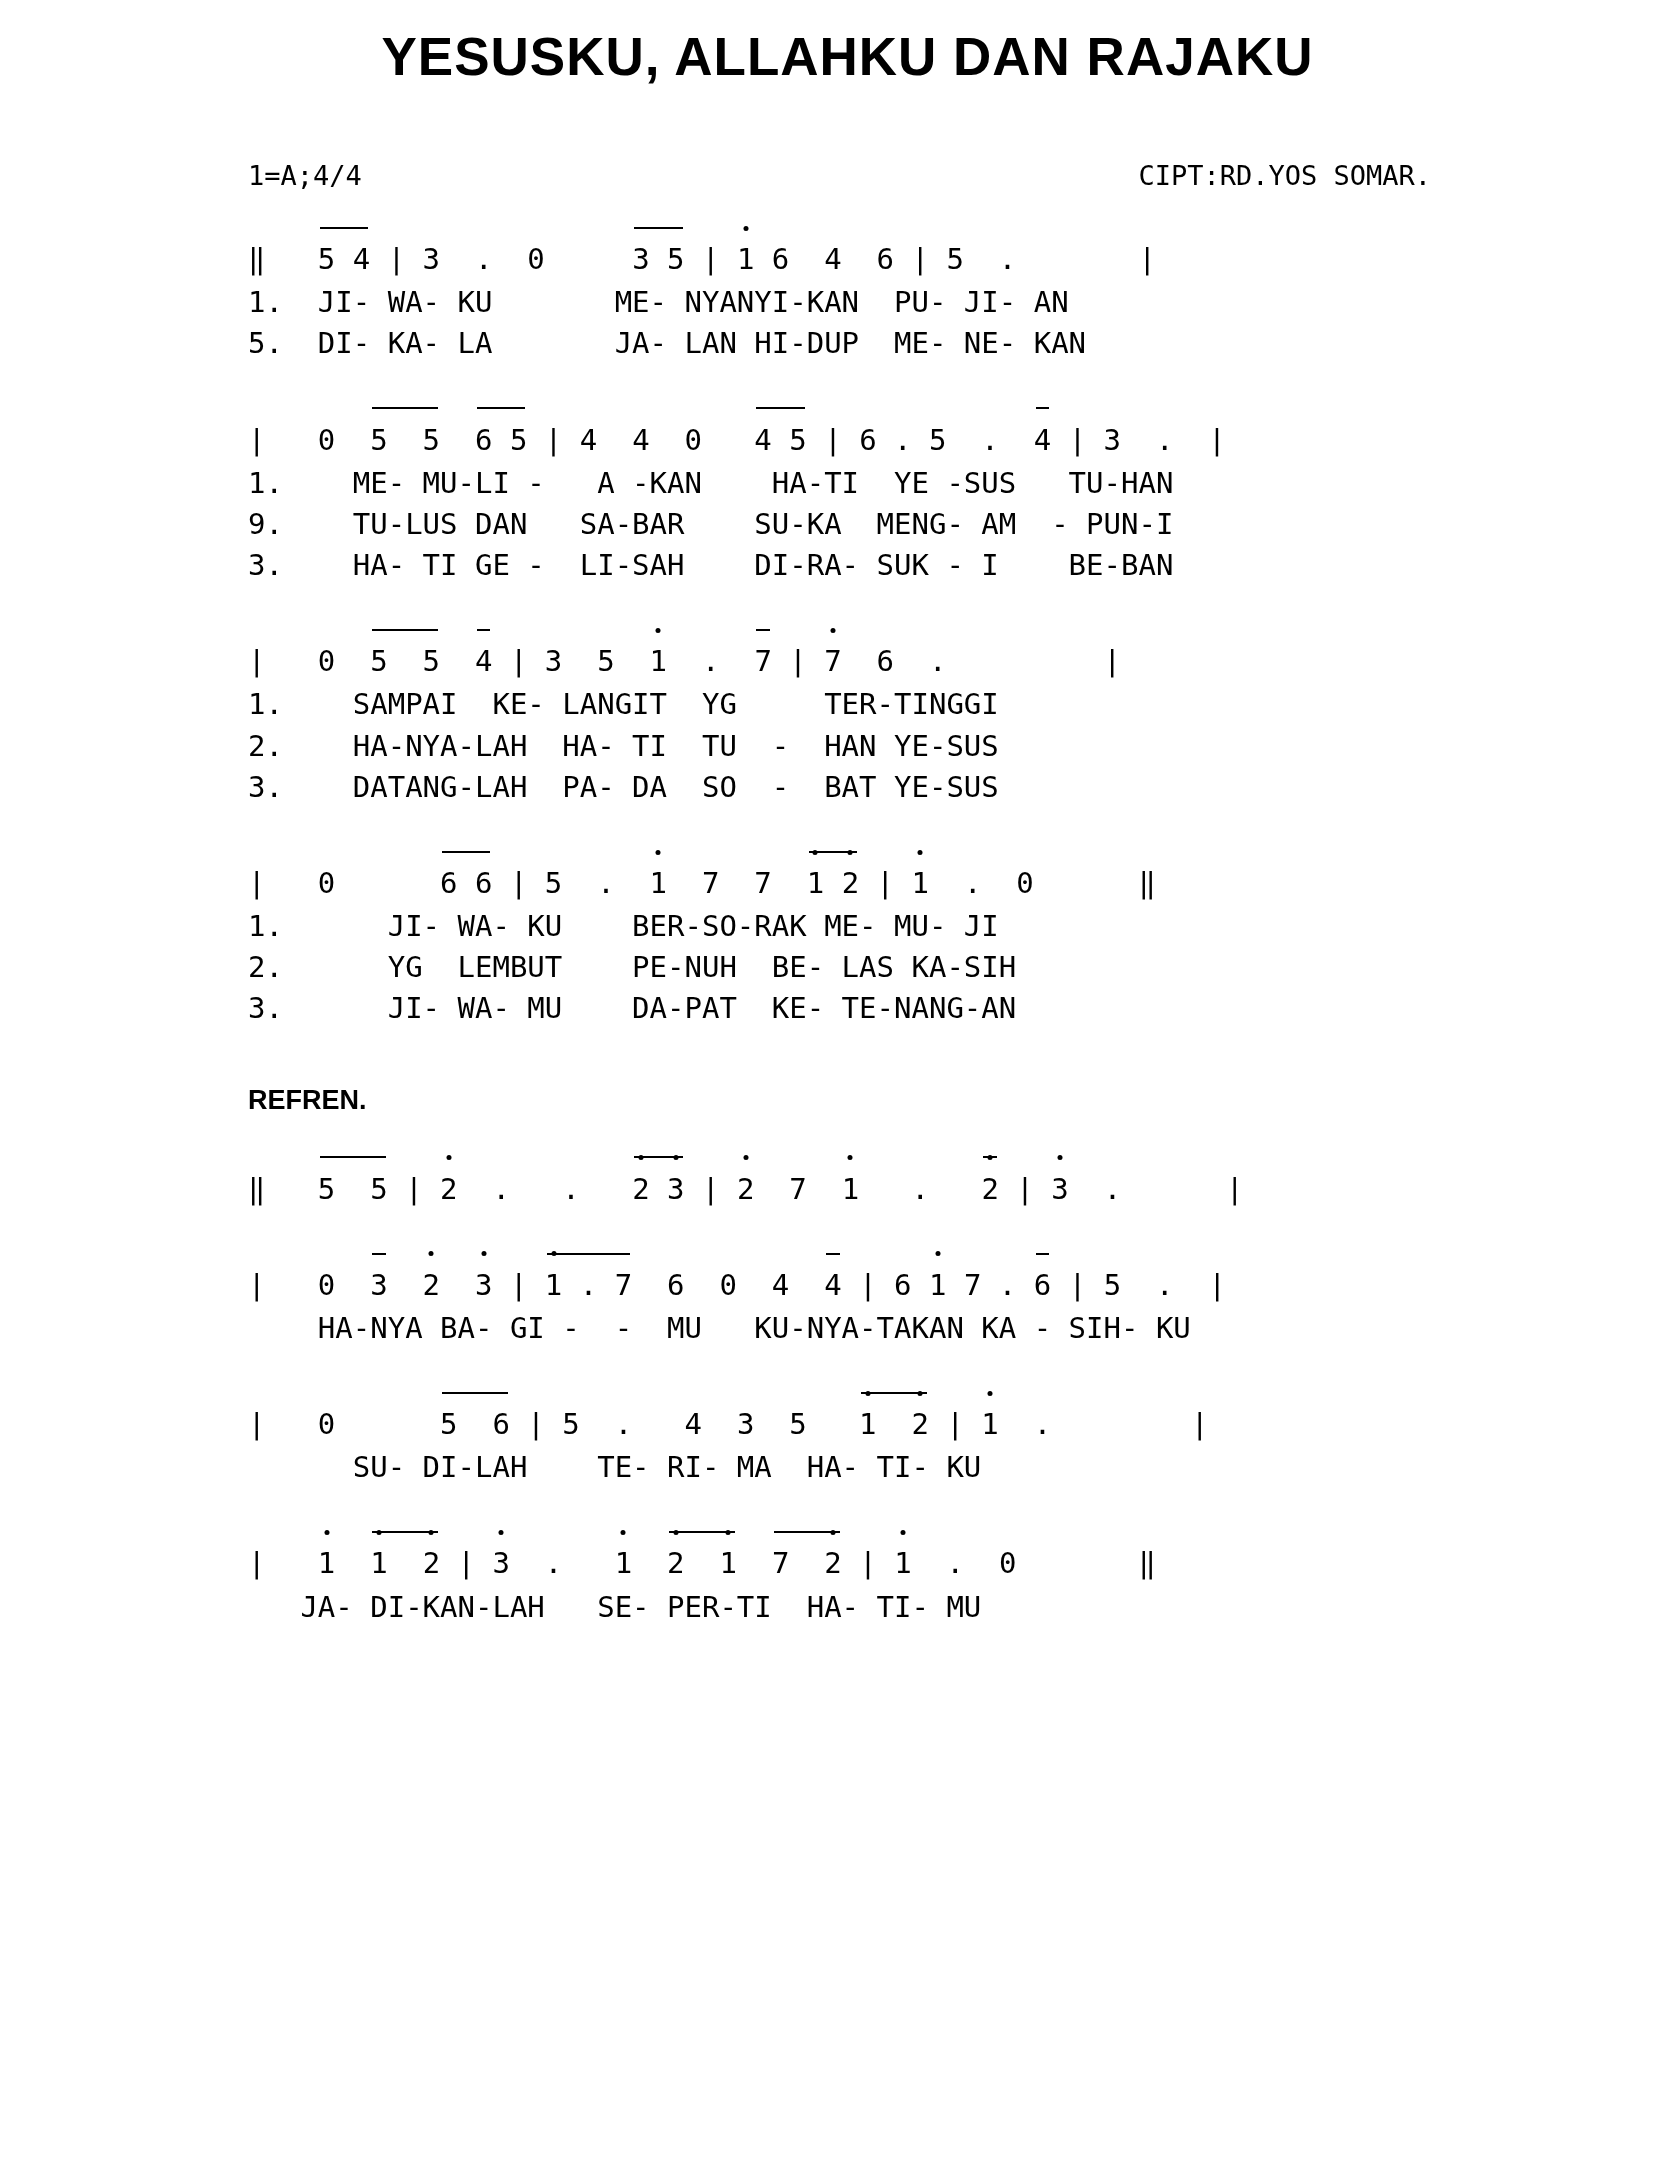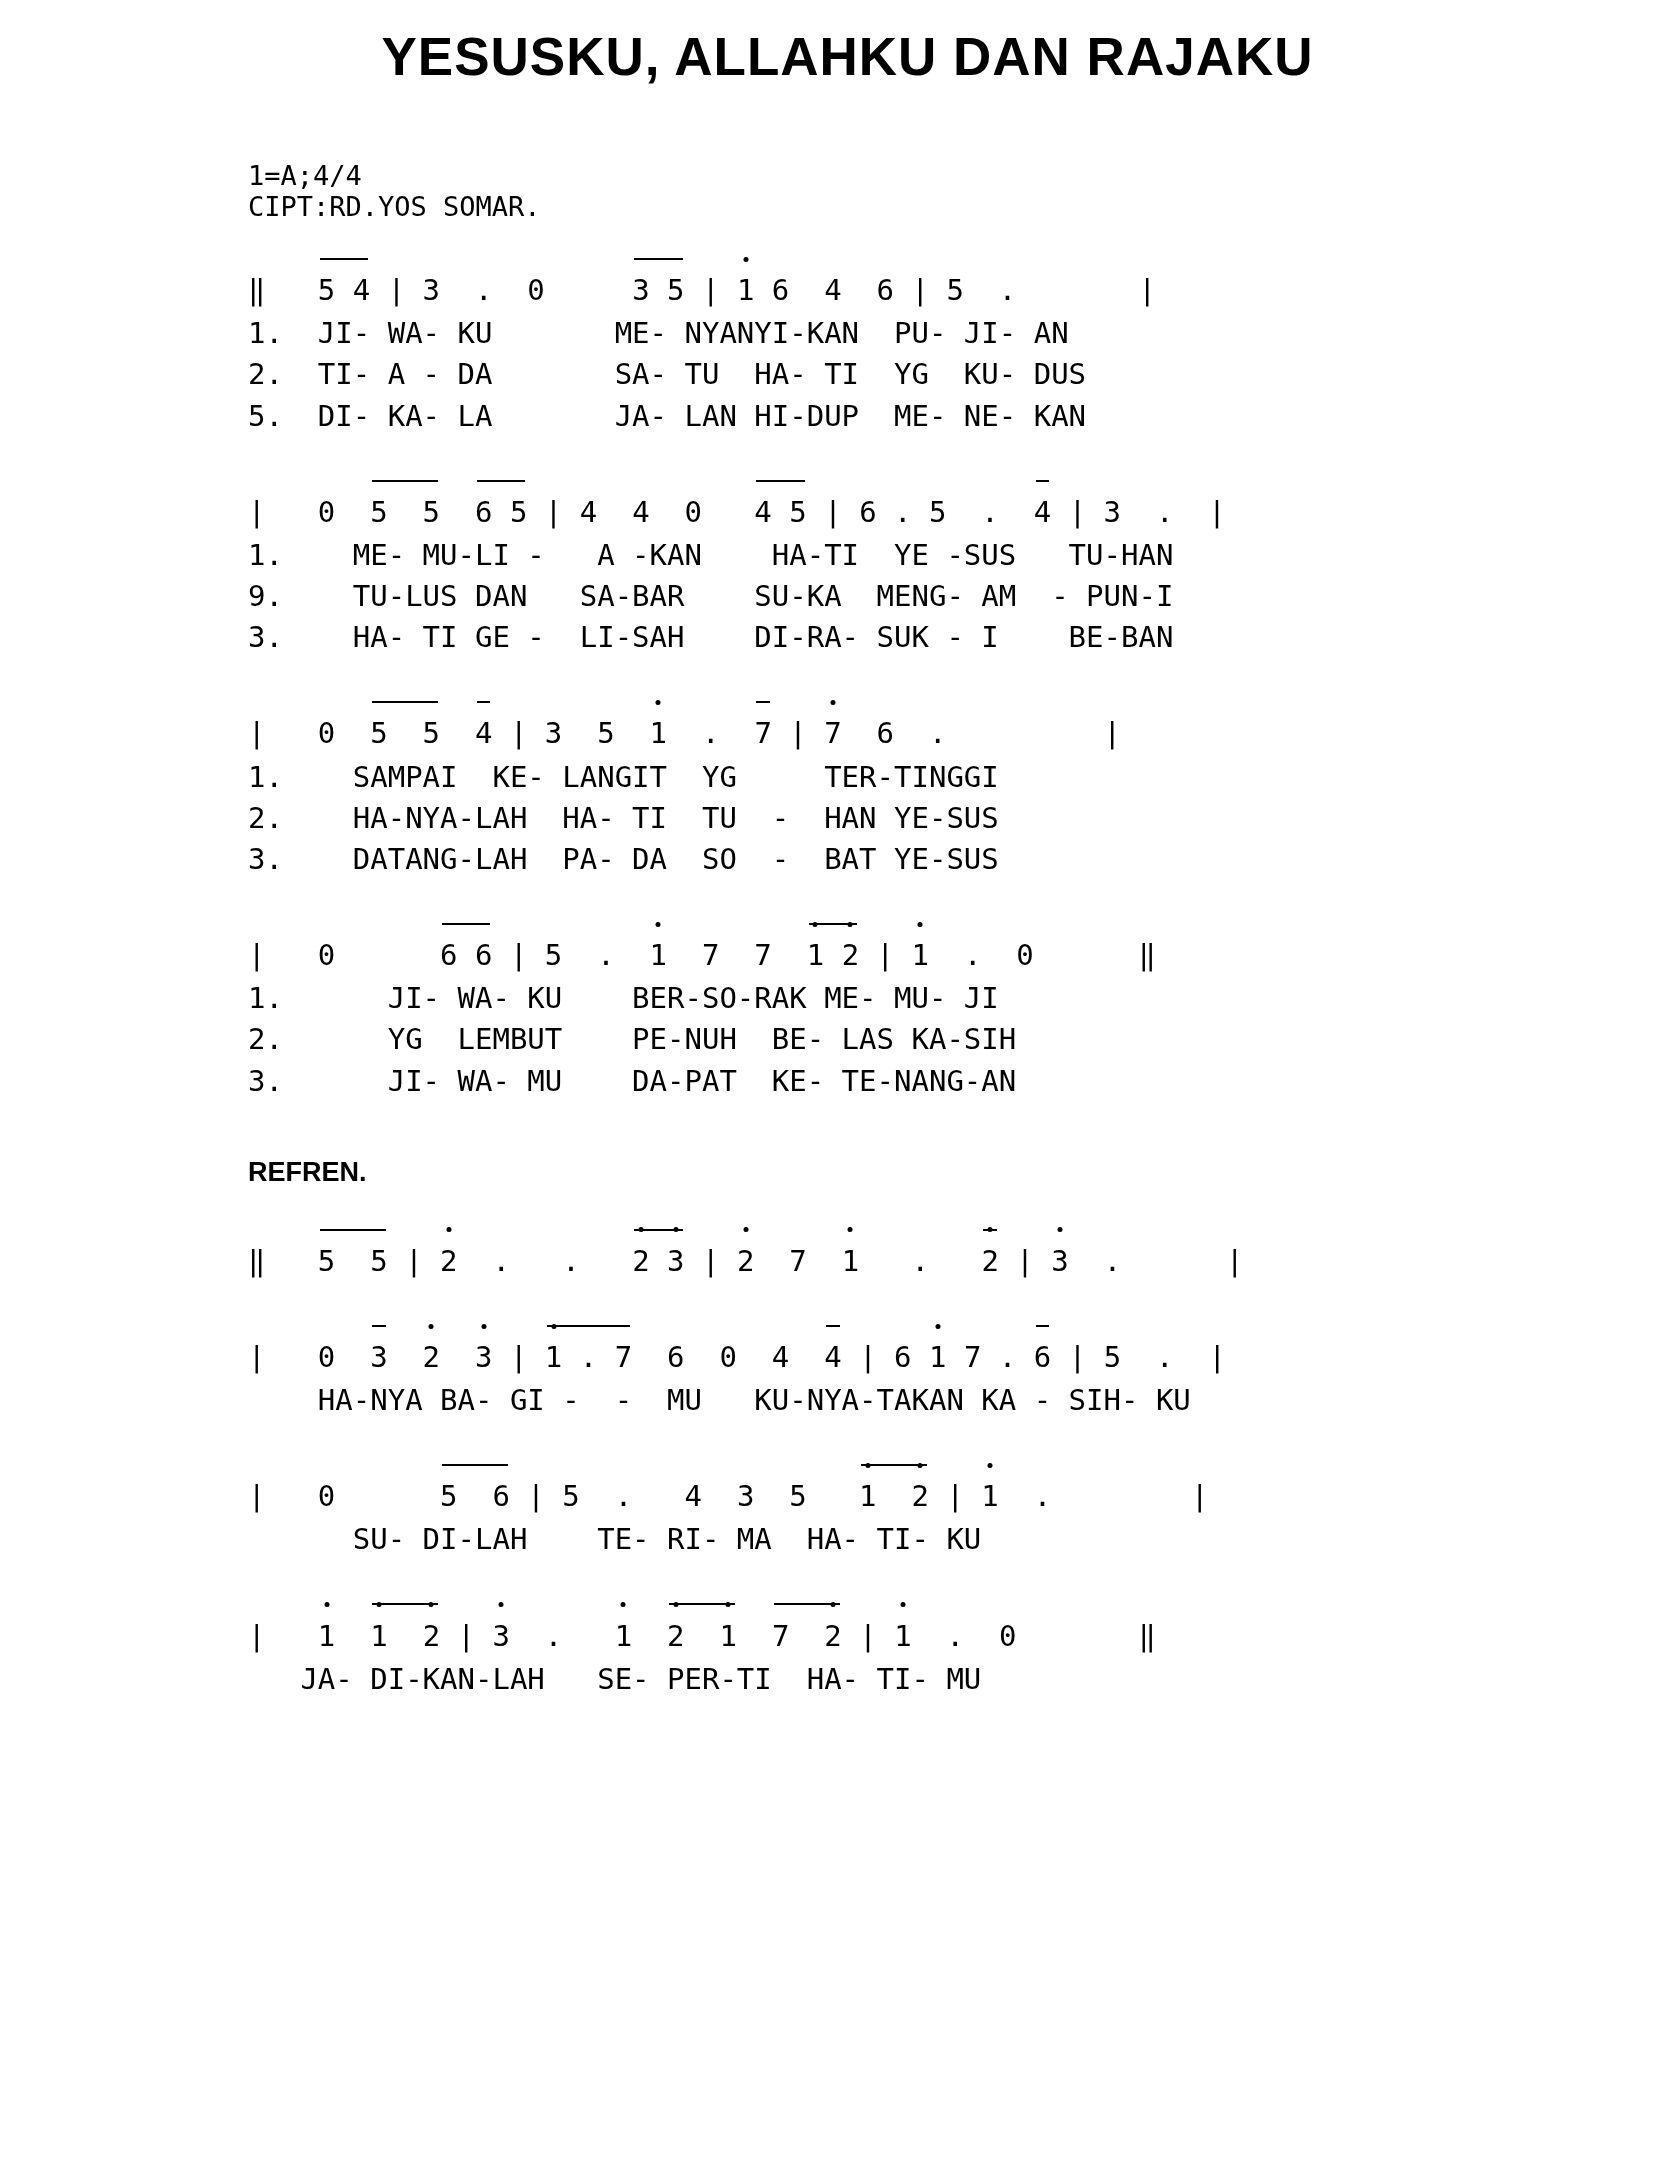--- a/index.html
+++ b/index.html
@@ -30,21 +30,20 @@
     padding: 0 59px;
   }
   .meta-row {
     display: flex;
     justify-content: space-between;
     margin-top: 73px;
     padding: 0 248px 0 248px;
     font-family: "DejaVu Sans Mono", monospace;
     font-size: 27px;
     letter-spacing: 0px;
-    flex-direction: column;
   }
   .meta-left { white-space: pre; }
   .meta-right { white-space: pre; }
 
   .body-area {
     margin-top: 48px;
     padding: 0 248px;
   }
 
   .stanza {
@@ -111,21 +110,20 @@
   <div class="meta-row">
     <span class="meta-left">1=A;4/4</span>
     <span class="meta-right">CIPT:RD.YOS SOMAR.</span>
   </div>
 
   <div class="body-area">
 
     <div class="stanza">
       <div class="line notes"><span>‖&nbsp;&nbsp;&nbsp;</span><span class="beam">5 4</span><span> | 3&nbsp;&nbsp;.&nbsp;&nbsp;0&nbsp;&nbsp;&nbsp;&nbsp;&nbsp;</span><span class="beam">3 5</span><span> | </span><span class="dotup">1</span><span> 6&nbsp;&nbsp;4&nbsp;&nbsp;6 | 5&nbsp;&nbsp;.&nbsp;&nbsp;&nbsp;&nbsp;&nbsp;&nbsp;&nbsp;|</span></div>
       <div class="line">1.  JI- WA- KU       ME- NYANYI-KAN  PU- JI- AN</div>
-      <div class="line">2.  TI- A - DA       SA- TU  HA- TI  YG  KU- DUS</div>
       <div class="line">5.  DI- KA- LA       JA- LAN HI-DUP  ME- NE- KAN</div>
     </div>
 
     <div class="stanza">
       <div class="line notes"><span>|&nbsp;&nbsp;&nbsp;0&nbsp;&nbsp;</span><span class="beam">5&nbsp;&nbsp;5</span><span>&nbsp;&nbsp;</span><span class="beam">6 5</span><span> | 4&nbsp;&nbsp;4&nbsp;&nbsp;0&nbsp;&nbsp;&nbsp;</span><span class="beam">4 5</span><span> | 6 . 5&nbsp;&nbsp;.&nbsp;&nbsp;</span><span class="beam">4</span><span> | 3&nbsp;&nbsp;.&nbsp;&nbsp;|</span></div>
       <div class="line">1.    ME- MU-LI -   A -KAN    HA-TI  YE -SUS   TU-HAN</div>
       <div class="line">9.    TU-LUS DAN   SA-BAR    SU-KA  MENG- AM  - PUN-I</div>
       <div class="line">3.    HA- TI GE -  LI-SAH    DI-RA- SUK - I    BE-BAN</div>
     </div>
 

